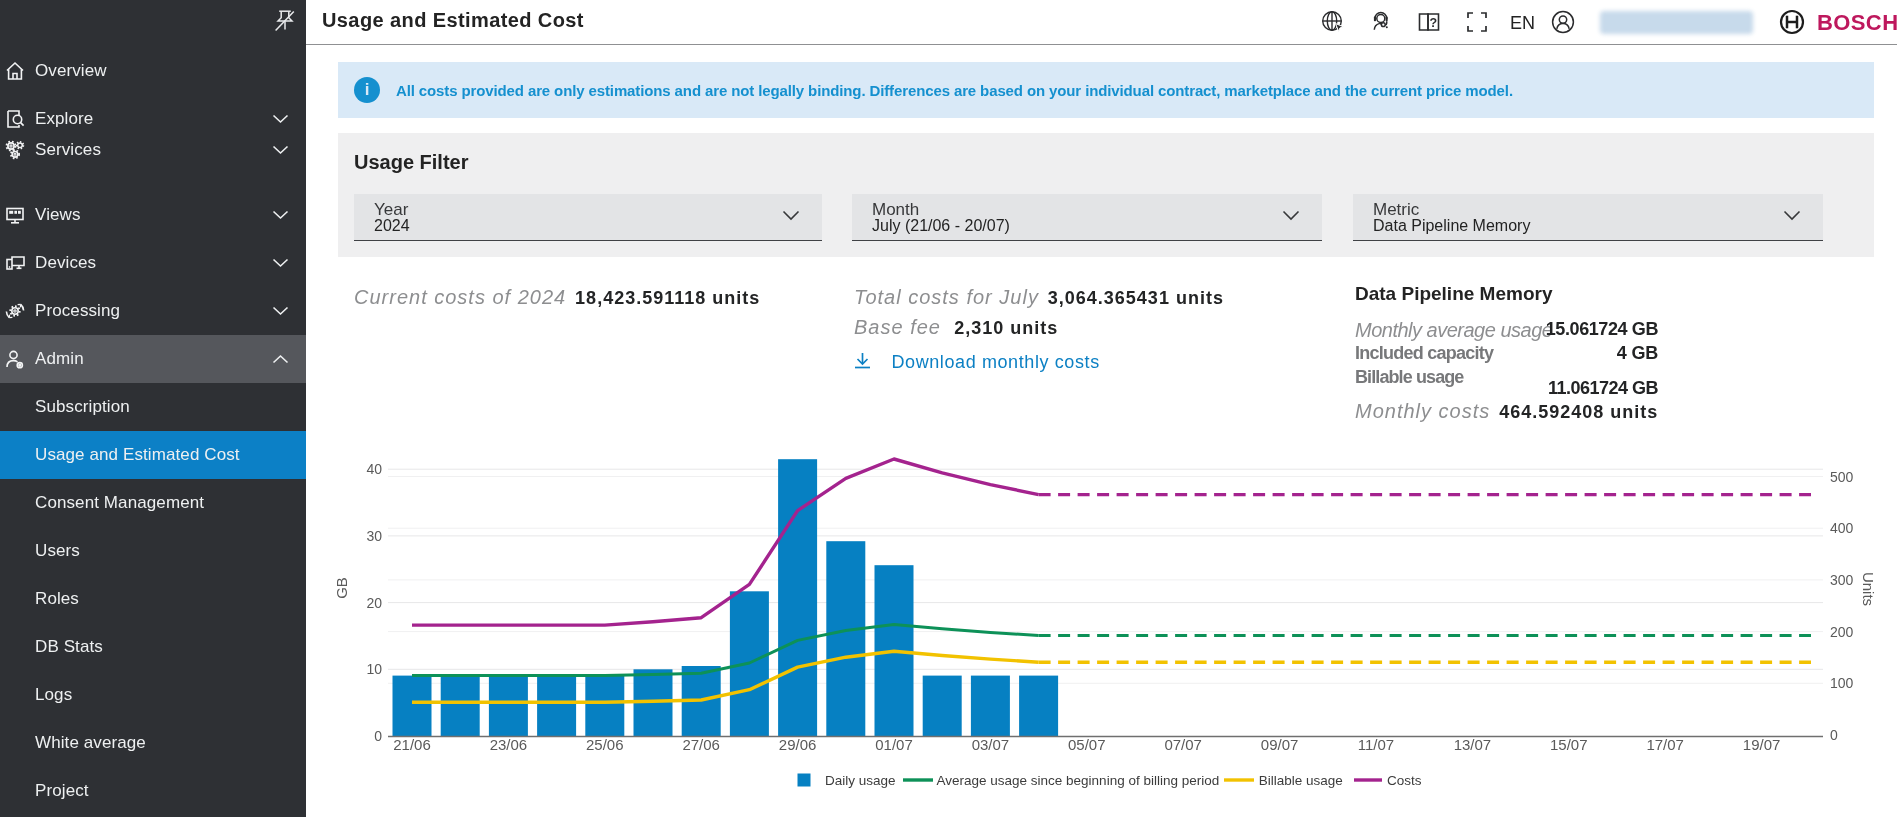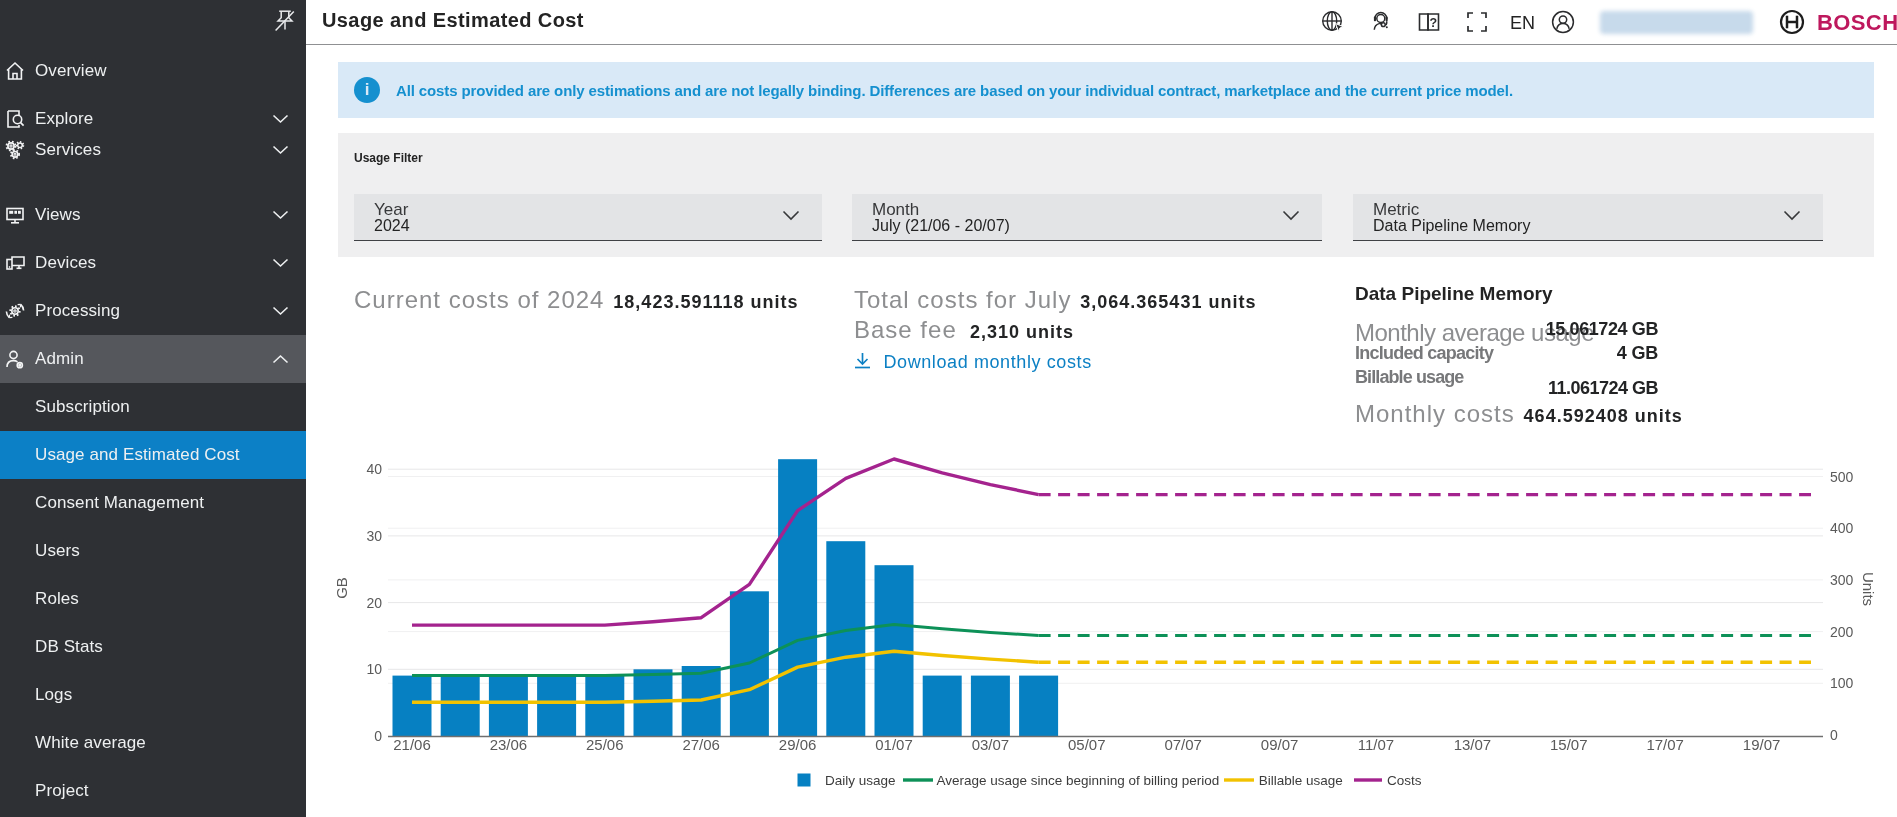--- a/index.html
+++ b/index.html
@@ -13,27 +13,27 @@
   .srow svg.chev { position:absolute; right:17px; top:50%; transform:translateY(-50%); }
   .header { position:absolute; left:306px; top:0; width:1591px; height:45px; background:#fff;
     border-bottom:1px solid #8f9092; }
   .title { position:absolute; left:16px; top:9px; font-size:20px; font-weight:bold; color:#232323; letter-spacing:0.4px; }
   .hic { position:absolute; top:8px; }
   .banner { position:absolute; left:338px; top:62px; width:1536px; height:56px; background:#d9e9f7; }
   .banner .itxt { position:absolute; left:58px; top:20px; font-size:15px; font-weight:bold; color:#1590cf; letter-spacing:-0.12px; }
   .icirc { position:absolute; left:16px; top:15px; width:26px; height:26px; border-radius:50%;
     background:#1590cf; color:#d9e9f7; text-align:center; font-size:17px; font-weight:bold; line-height:26px; }
   .fpanel { position:absolute; left:338px; top:133px; width:1536px; height:124px; background:#efeff0; }
-  .fpanel .ftitle { position:absolute; left:16px; top:18px; font-size:12px; font-weight:bold; color:#232323; }
+  .fpanel .ftitle { position:absolute; left:16px; top:18px; font-size:20px; font-weight:bold; color:#232323; }
   .dd { position:absolute; top:61px; height:47px; background:#e3e4e6; border-bottom:1.5px solid #3f4145; }
   .dd .lab { position:absolute; left:20px; top:6px; font-size:17px; color:#37383a; }
   .dd .val { position:absolute; left:20px; top:23px; font-size:16px; color:#232323; }
   .dd svg { position:absolute; right:22px; top:16px; }
   .summary { position:absolute; left:306px; top:270px; width:1591px; height:160px; }
-  .glabel { color:#8d8e90; font-size:24px; letter-spacing:1px; }
+  .glabel { color:#8d8e90; font-size:20px; letter-spacing:1px;font-style:italic; }
   .bval { color:#232425; font-size:18px; font-weight:bold; letter-spacing:1px; }
   .link { color:#0c80c4; font-size:18px; letter-spacing:0.6px; }
   .chart { position:absolute; left:0; top:430px; }
   .main { position:absolute; left:306px; top:45px; width:1591px; height:772px; }
 </style>
 </head>
 <body>
 <div class="sidebar">
   <svg width="26" height="28" viewBox="0 0 26 28" style="position:absolute;left:273px;top:7px;">
     <g stroke="#e9eaec" stroke-width="1.5" fill="none">
@@ -267,21 +267,21 @@
   <div style="position:absolute;left:548px;top:16px;"><span class="glabel">Total costs for July</span>&nbsp; <span class="bval">3,064.365431 units</span></div>
   <div style="position:absolute;left:548px;top:46px;"><span class="glabel">Base fee</span>&nbsp;&nbsp; <span class="bval">2,310 units</span></div>
   <div style="position:absolute;left:548px;top:82px;">
     <svg width="17" height="19" viewBox="0 0 17 19" style="vertical-align:-3px;">
         <g stroke="#0c80c4" stroke-width="1.7" fill="none">
           <line x1="8.5" y1="1" x2="8.5" y2="11"></line>
           <path d="M3.5 7 L8.5 12 L13.5 7"></path>
           <line x1="1" y1="15.5" x2="16" y2="15.5"></line>
         </g>
       </svg>
-    <span class="link" style="margin-left:8px;">Download monthly costs</span>
+    <span class="link" style="margin-left:16px;">Download monthly costs</span>
   </div>
   <div style="position:absolute;left:1049px;top:13px;font-size:19px;font-weight:bold;color:#232323;">Data Pipeline Memory</div>
   <div class="glabel" style="position:absolute;left:1049px;top:49px;letter-spacing:-0.5px;">Monthly average usage</div>
   <div class="bval" style="position:absolute;right:239px;top:49px;white-space:nowrap;letter-spacing:-0.4px;">15.061724 GB</div>
   <div style="position:absolute;left:1049px;top:73px;color:#77787a;font-size:18px;font-weight:bold;letter-spacing:-0.75px;">Included capacity</div>
   <div class="bval" style="position:absolute;right:239px;top:73px;white-space:nowrap;letter-spacing:-0.2px;">4 GB</div>
   <div style="position:absolute;left:1049px;top:97px;color:#77787a;font-size:18px;font-weight:bold;letter-spacing:-0.9px;">Billable usage</div>
   <div class="bval" style="position:absolute;right:239px;top:108px;white-space:nowrap;letter-spacing:-0.5px;margin-left:44px;">11.061724 GB</div>
   <div style="position:absolute;left:1049px;top:130px;"><span class="glabel">Monthly costs</span>&nbsp; <span class="bval">464.592408 units</span></div>
 </div>

